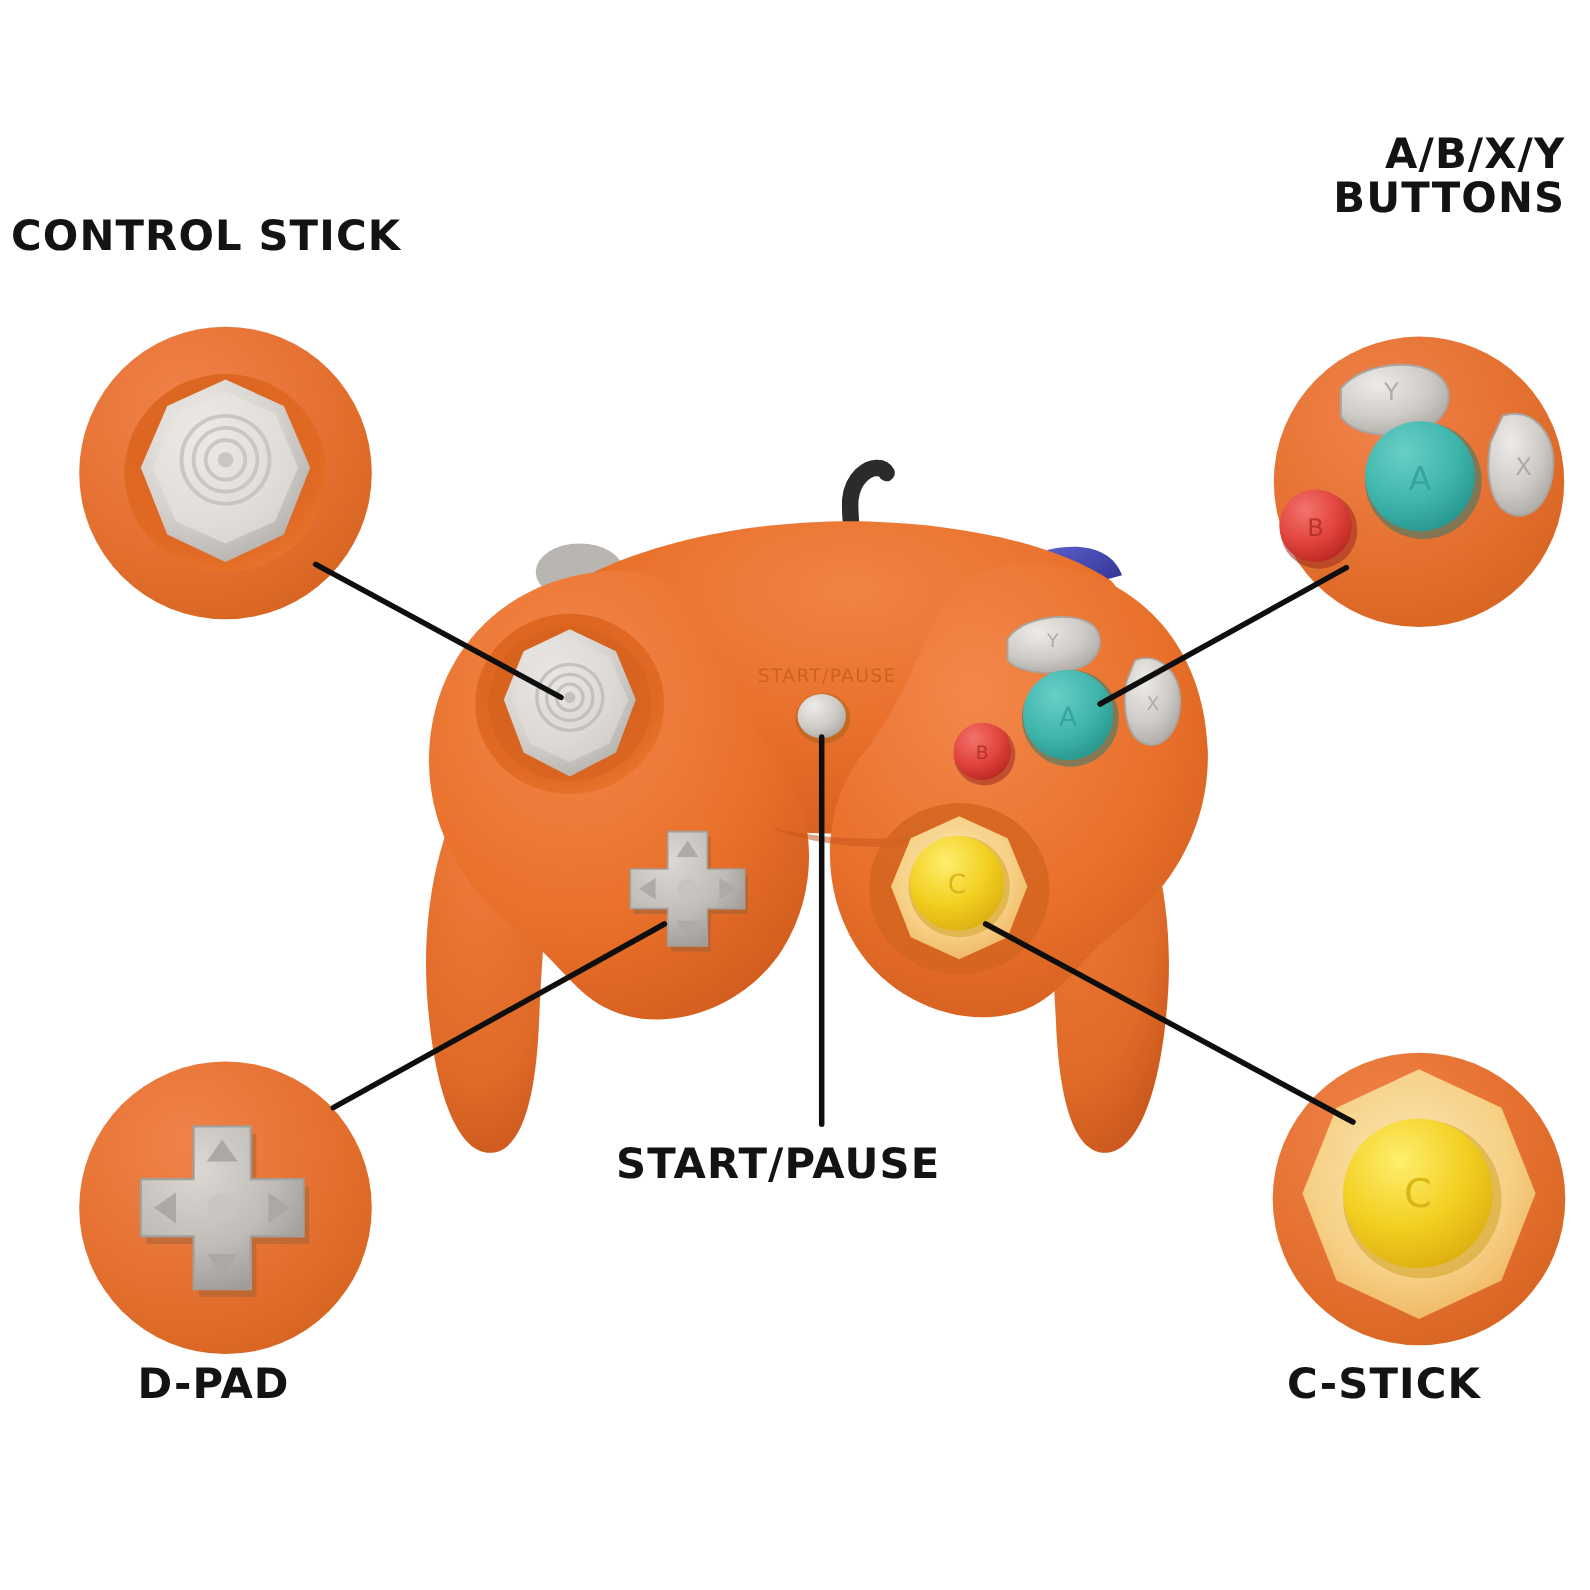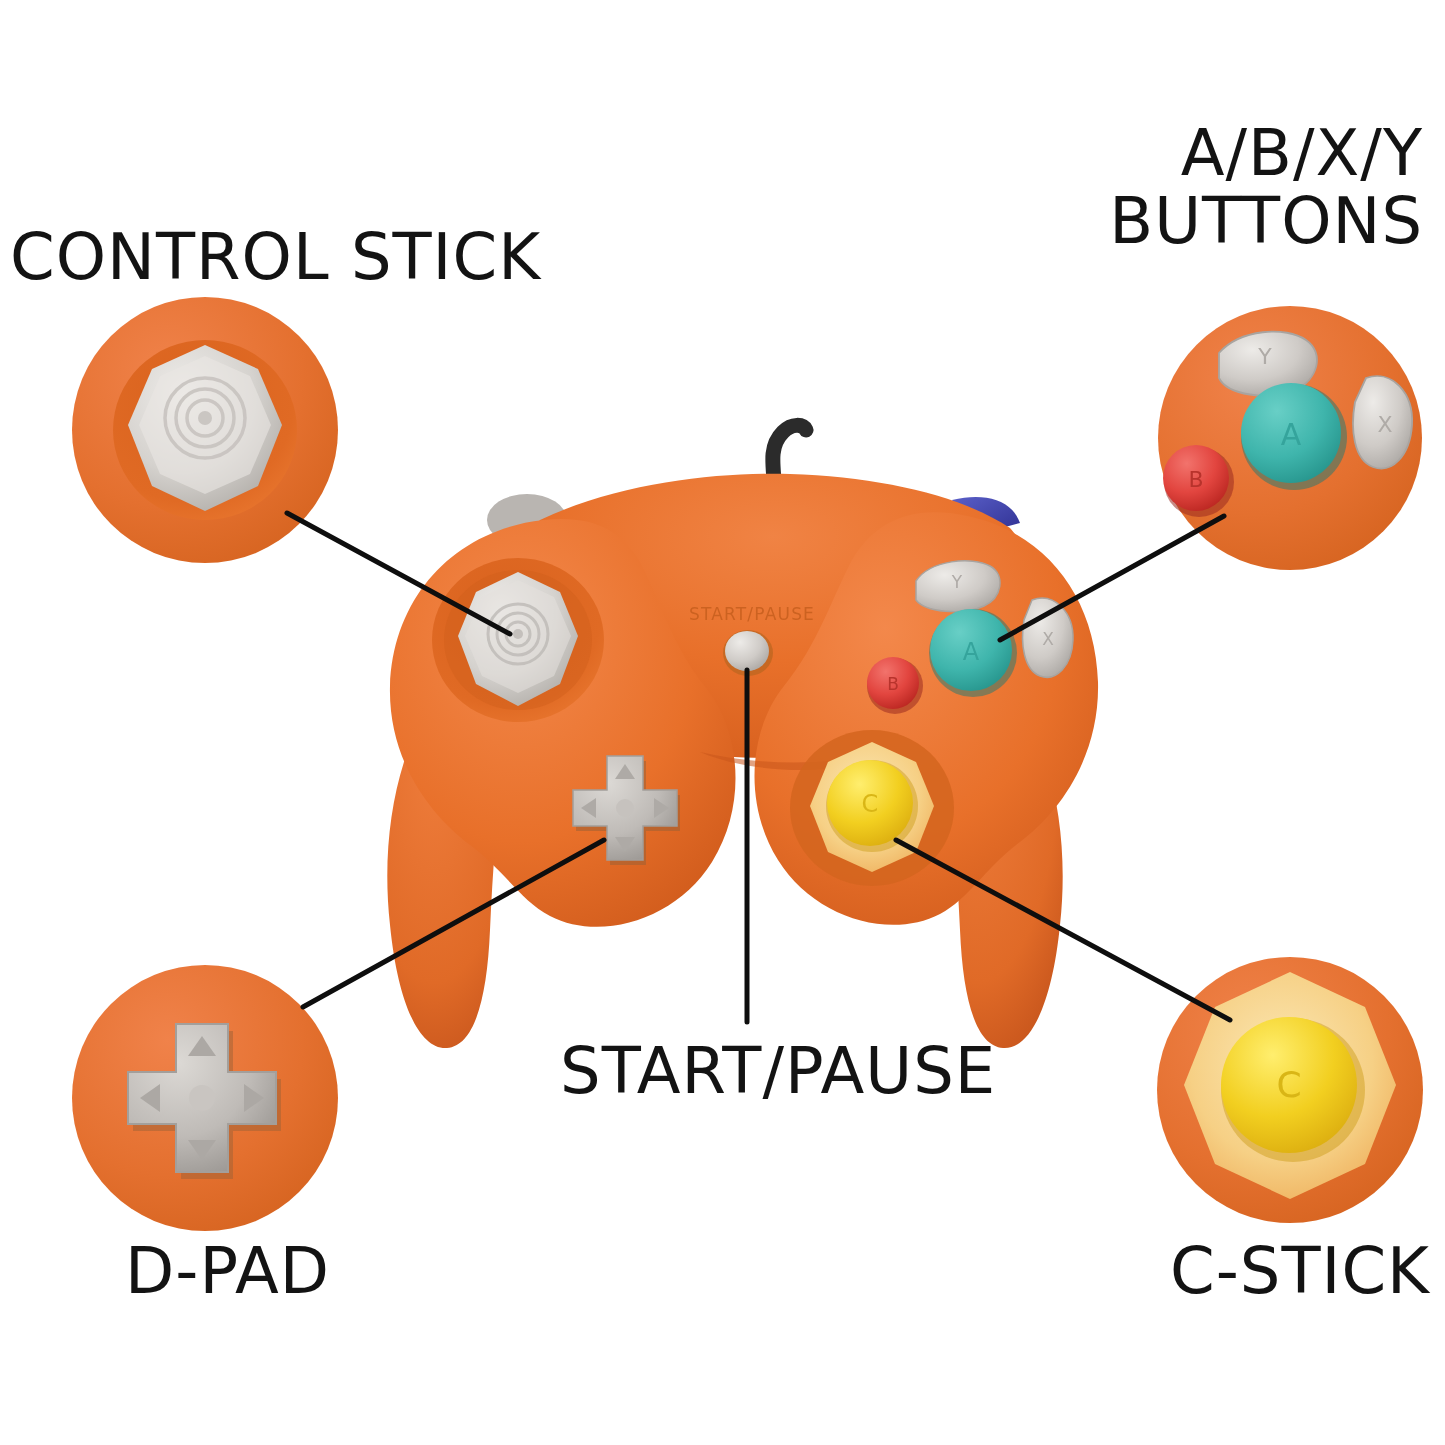--- a/index.html
+++ b/index.html
@@ -25,22 +25,22 @@
   .label {
     position: absolute;
     color: #131313;
     font-family: "DejaVu Sans", sans-serif;
     font-weight: 400;
     letter-spacing: 1px;
     white-space: nowrap;
     line-height: 1.06;
     user-select: none;
   }
-  .label.big  { font-size: 64px; }
-  .label.ctl  { left: 10px;  top: 224px; }
+  .label.big  { font-size: 38px; font-weight: bold; }
+  .label.ctl  { left: 10px;  top: 194px; }
   .label.abxy { right: 22px; top: 120px; text-align: right; }
   .label.sp   { left: 560px; top: 1038px; }
   .label.dpad { left: 125px; top: 1238px; }
   .label.cst  { left: 1170px; top: 1238px; }
   .label .line2 { display: block; text-align: right; }
 </style>
 </head>
 <body>
 
 <div id="stage">

